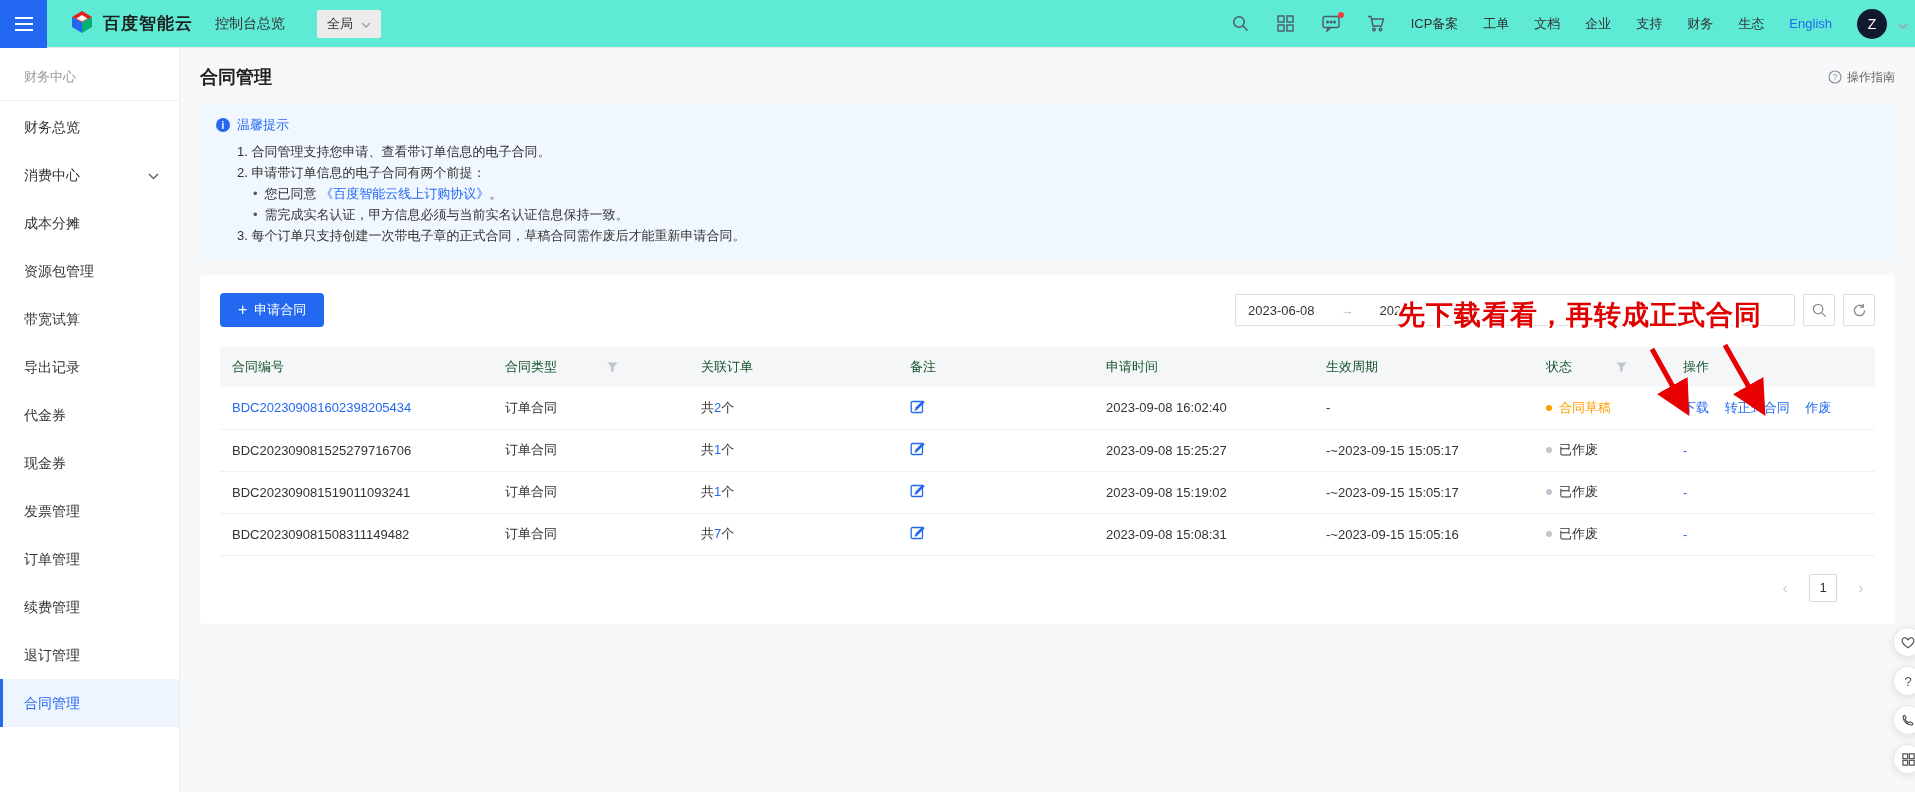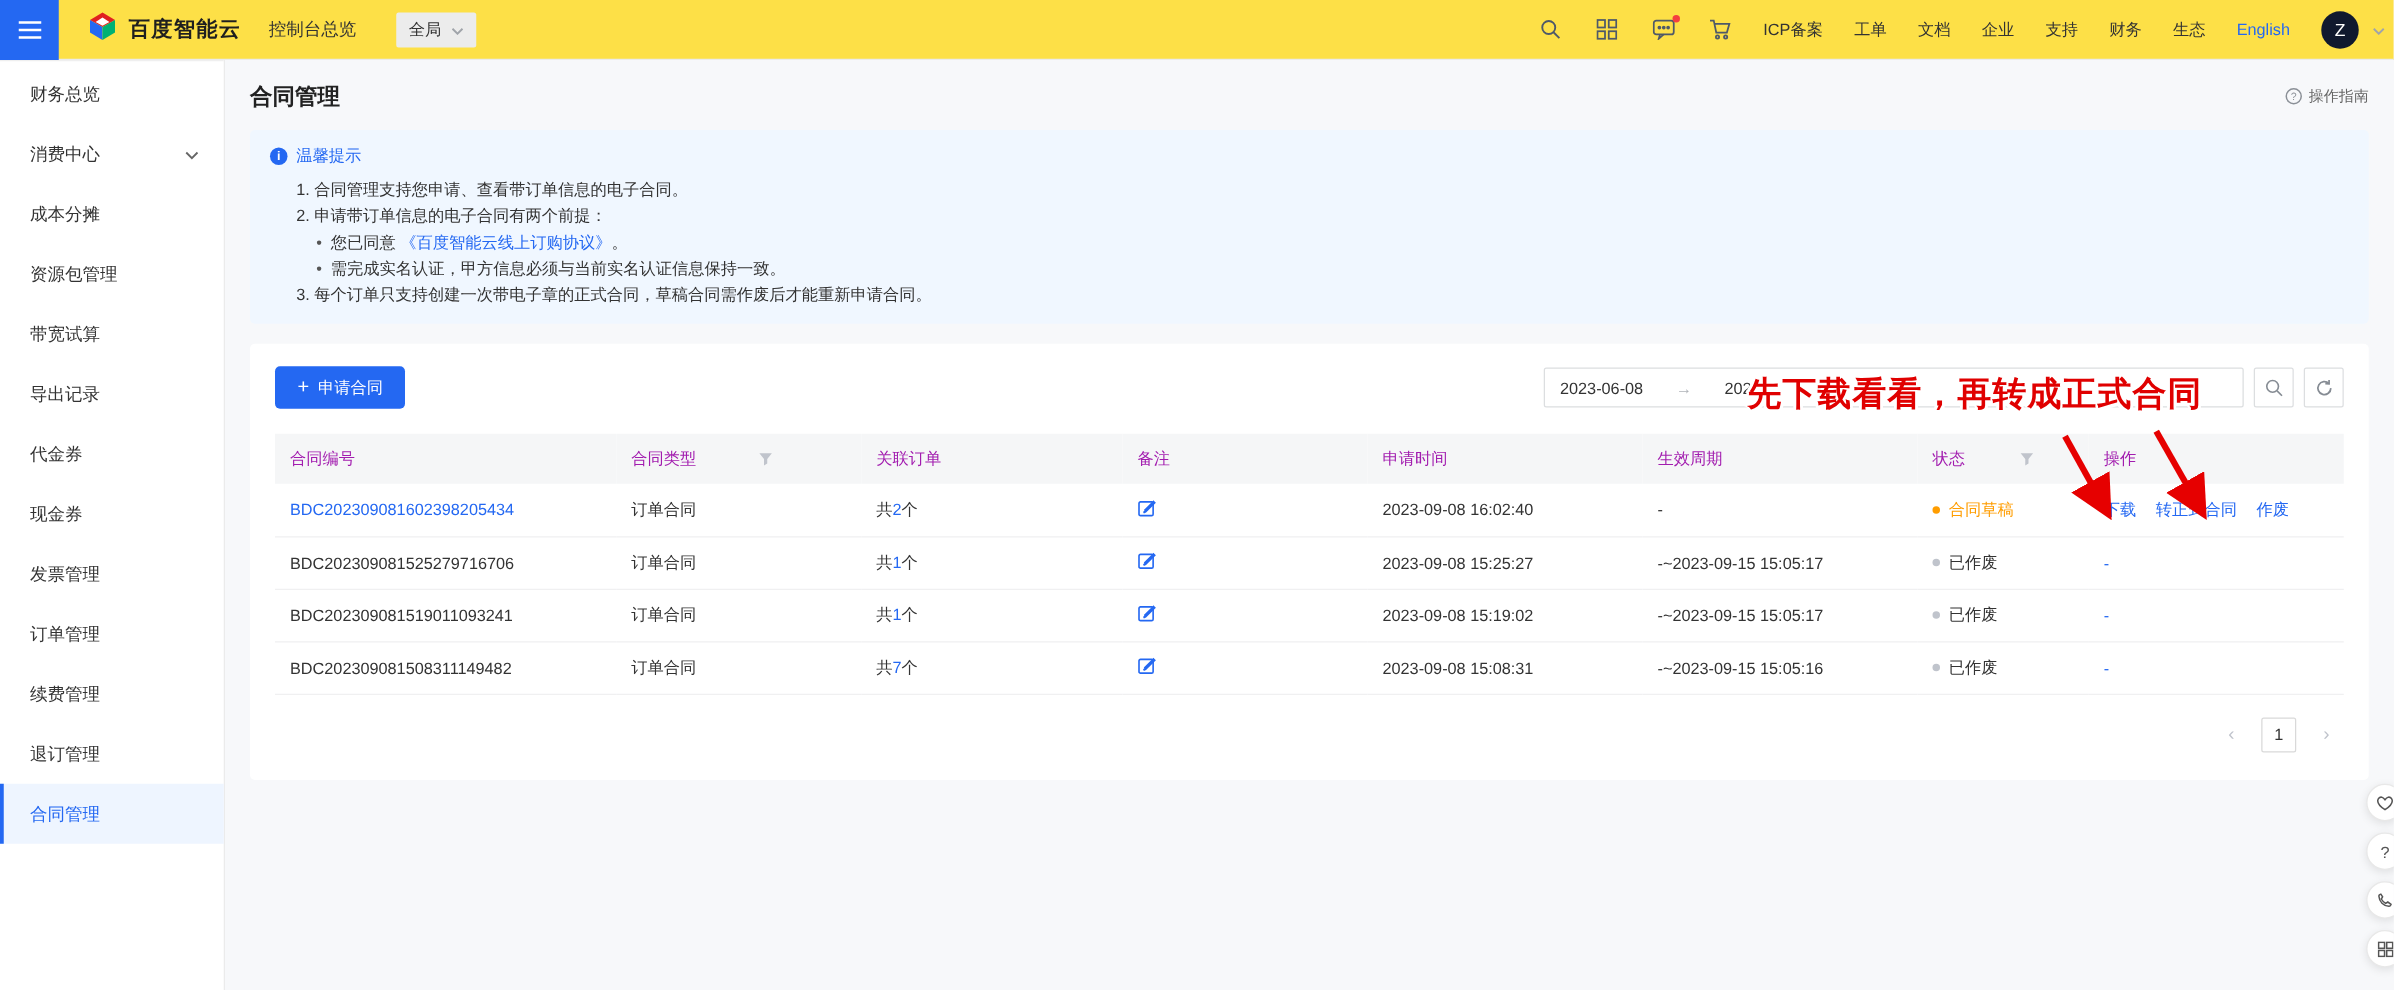--- a/index.html
+++ b/index.html
@@ -1,21 +1,21 @@
 <!DOCTYPE html>
 <html><head>
 <meta charset="utf-8">
 <style>
   * { margin:0; padding:0; box-sizing:border-box; }
   html,body { width:1915px; height:792px; overflow:hidden; background:#f7f8fa;
     font-family:"Liberation Sans","DejaVu Sans",sans-serif; }
   body { position:relative; }
 
   
-  .topbar { position:absolute; top:0; left:0; right:0; height:48px; background:#fde047;
+  .topbar { position:absolute; top:0; left:0; right:0; height:48px; background:#5eead4;
     border-bottom:1px solid #ebebeb; display:flex; align-items:center; z-index:30; }
   .hamburger { width:47px; height:48px; background:#2468f2; display:flex; flex-direction:column;
     align-items:center; justify-content:center; gap:4px; cursor:pointer; }
   .hamburger i { width:18px; height:2px; background:#fff; display:block; }
   .brand { display:flex; align-items:center; gap:8px; margin-left:22px; }
   .brand-name { font-size:17px; font-weight:bold; color:#1f1f1f; letter-spacing:1px; }
   .console-link { margin-left:22px; font-size:14px; color:#333; cursor:pointer; }
   .scope-select { margin-left:32px; height:28px; background:#ececec; border-radius:2px;
     display:flex; align-items:center; gap:8px; padding:0 10px; font-size:13px; color:#333; cursor:pointer; }
   .topbar-right { margin-left:auto; display:flex; align-items:center; gap:25px; padding-right:7px; }
@@ -78,21 +78,21 @@
   
   .anno-text { position:absolute; left:1198px; top:22px; font-size:27px; font-weight:800;
     color:#e00000; font-family:"Liberation Serif","DejaVu Serif",serif; white-space:nowrap;
     letter-spacing:1px; z-index:15; pointer-events:none;
     text-shadow:-2px -2px 0 #fff, 2px -2px 0 #fff, -2px 2px 0 #fff, 2px 2px 0 #fff,
       0 -2px 0 #fff, 0 2px 0 #fff, -2px 0 0 #fff, 2px 0 0 #fff; }
   .anno-arrows { position:absolute; left:1430px; top:66px; z-index:15; pointer-events:none; }
 
   
   table.grid { width:100%; border-collapse:collapse; table-layout:fixed; }
-  table.grid th { height:40px; background:#f5f6f7; font-size:13px; font-weight:400; color:#a21caf;
+  table.grid th { height:40px; background:#f5f6f7; font-size:13px; font-weight:400; color:#14532d;
     text-align:left; padding-left:12px; }
   table.grid td { height:42px; font-size:13px; color:#333; padding-left:12px;
     border-bottom:1px solid #f0f0f1; }
   th .funnel { margin-left:46px; vertical-align:middle; cursor:pointer; }
   th.th-status .funnel { margin-left:40px; }
   .id-link { color:#2468f2; cursor:pointer; }
   .id-plain { color:#333; }
   .cnt-num { color:#2468f2; }
   .note-ic { cursor:pointer; display:inline-block; }
   .status-wrap { display:flex; align-items:center; gap:7px; }
@@ -192,20 +192,21 @@
     <span class="avatar">Z</span>
     <span class="av-chev">
       <svg width="10" height="6" viewBox="0 0 10 6">
           <polyline points="1,1 5,5 9,1" fill="none" stroke="#a0a4aa" stroke-width="1.5"></polyline>
         </svg>
     </span>
   </div>
 </div>
 
 <div class="sidebar">
+  <div class="side-section">财务中心</div>
   <div class="side-divider"></div>
   <div class="side-item">财务总览</div>
   <div class="side-item">
     <span>消费中心</span>
     <span class="chev">
       <svg width="11" height="7" viewBox="0 0 11 7">
           <polyline points="1,1 5.5,5.5 10,1" fill="none" stroke="#666" stroke-width="1.5"></polyline>
         </svg>
     </span>
   </div>

